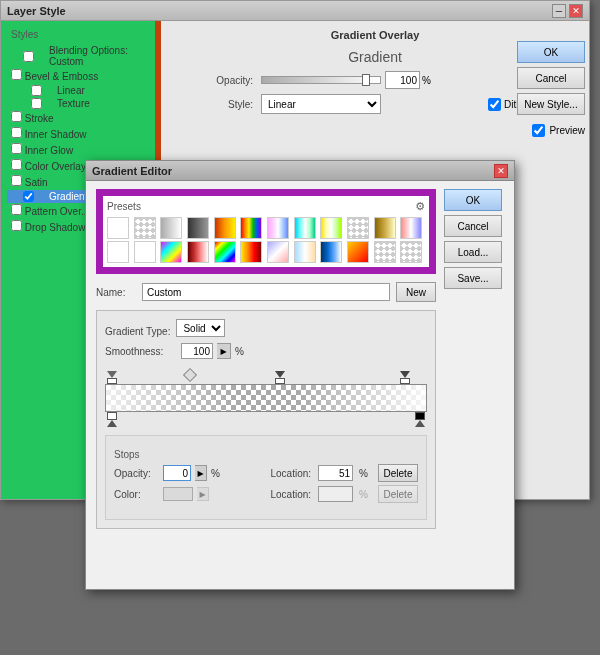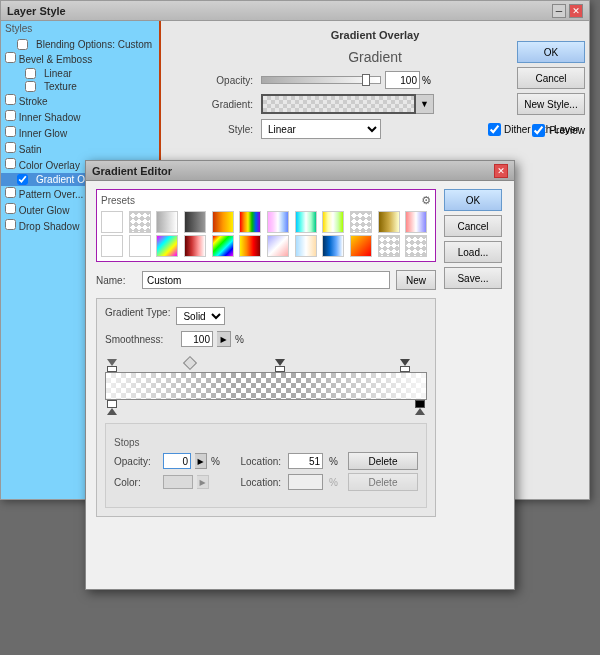--- a/index.html
+++ b/index.html
@@ -58,23 +58,23 @@
     }
 
     .window-body {
       display: flex;
       height: calc(100% - 20px);
     }
 
     
     .sidebar {
       width: 160px;
-      background: #7dd3fc;
-      border-right: 2px solid #c2410c;
-      padding: 0;
+      background: #22c55e;
+      border-right: 6px solid #c2410c;
+      padding: 6px;
     }
 
     .sidebar-label {
       font-size: 10px;
       color: #555;
       padding: 2px 4px;
       margin-bottom: 2px;
     }
 
     .sidebar-section {
@@ -83,21 +83,21 @@
       padding: 1px 4px;
       margin-bottom: 1px;
     }
 
     .sidebar-item {
       font-size: 10px;
       color: #333;
       padding: 1px 4px 1px 16px;
       display: flex;
       align-items: center;
-      gap: 8px;
+      gap: 15px;
       cursor: pointer;
     }
 
     .sidebar-item.highlighted {
       background: #4a90d9;
       color: white;
     }
 
     .sidebar-item input[type=checkbox] {
       width: 11px;
@@ -303,21 +303,21 @@
       justify-content: center;
     }
 
     .ge-btn.ok-btn {
       background: linear-gradient(to bottom, #d0e8ff, #a8c8f0);
       border: 1px solid #6699cc;
     }
 
     
     .presets-section {
-      border: 1px solid #a21caf;
+      border: 7px solid #a21caf;
       background: white;
       padding: 4px;
       margin-bottom: 8px;
     }
 
     .presets-header {
       display: flex;
       align-items: center;
       justify-content: space-between;
       margin-bottom: 4px;
@@ -387,21 +387,21 @@
     
     .gradient-section {
       border: 1px solid #bbb;
       background: #e8e8e8;
       padding: 8px;
       margin-bottom: 0;
     }
 
     .gradient-type-row {
       display: flex;
-      align-items: flex-start;
+      align-items: flex-end;
       gap: 6px;
       margin-bottom: 6px;
     }
 
     .gradient-type-label {
       font-size: 10px;
       color: #444;
     }
 
     .gradient-type-select {
@@ -545,21 +545,21 @@
       width: 35px;
       height: 16px;
       font-size: 10px;
       background: white;
       border: 1px solid #999;
       text-align: right;
       padding: 0 2px;
     }
 
     .delete-btn {
-      width: 70px;
+      width: 40px;
       height: 18px;
       font-size: 10px;
       background: linear-gradient(to bottom, #f0f0f0, #d8d8d8);
       border: 1px solid #999;
       cursor: pointer;
       display: flex;
       align-items: center;
       justify-content: center;
     }
 
@@ -636,37 +636,33 @@
       <div class="sidebar-section">
         <input type="checkbox" style="width: 11px; height: 11px;">
         Inner Shadow
       </div>
       <div class="sidebar-section">
         <input type="checkbox" style="width: 11px; height: 11px;">
         Inner Glow
       </div>
       <div class="sidebar-section">
         <input type="checkbox" style="width: 11px; height: 11px;">
-        Satin
+        Color Overlay
       </div>
       <div class="sidebar-section">
         <input type="checkbox" style="width: 11px; height: 11px;">
-        Color Overlay
+        Satin
       </div>
       <div class="sidebar-item highlighted">
         <input type="checkbox" checked="" style="">
         <span>Gradient O...</span>
       </div>
       <div class="sidebar-section">
         <input type="checkbox" style="width: 11px; height: 11px;">
         Pattern Over...
-      </div>
-      <div class="sidebar-section">
-        <input type="checkbox" style="width: 11px; height: 11px;">
-        Outer Glow
       </div>
       <div class="sidebar-section">
         <input type="checkbox" style="width: 11px; height: 11px;">
         Drop Shadow
       </div>
     </div>
 
     <div class="main-content" style="position:relative;">
       <div class="panel-title">Gradient Overlay</div>
       <div style="font-size:14px;color:#555;text-align:center;margin-bottom:6px;">Gradient</div>
@@ -674,30 +670,20 @@
 
       <div class="form-row">
         <span class="form-label">Opacity:</span>
         <div class="slider-track" style="width:120px;">
           <div class="slider-thumb"></div>
         </div>
         <input class="form-control-input" value="100" style="margin-left: 4px; width: 35px;">
         <span style="font-size:10px;margin-left:2px;">%</span>
       </div>
 
-      <div class="form-row">
-        <span class="form-label">Gradient:</span>
-        <div style="display:flex;align-items:center;">
-          <div class="gradient-preview-box"></div>
-          <div class="gradient-dropdown-btn">▼</div>
-        </div>
-        <span style="flex:1;"></span>
-        <input type="checkbox" style="">
-        <span style="font-size:10px;margin-left:3px;">Reverse</span>
-      </div>
 
       <div class="form-row">
         <span class="form-label">Style:</span>
         <select class="form-control-select" style="width:120px;">
           <option>Linear</option>
         </select>
         <span style="flex:1;"></span>
         <input type="checkbox" checked="" style="">
         <span style="font-size:10px;margin-left:3px;">Dither with Layer</span>
       </div>

